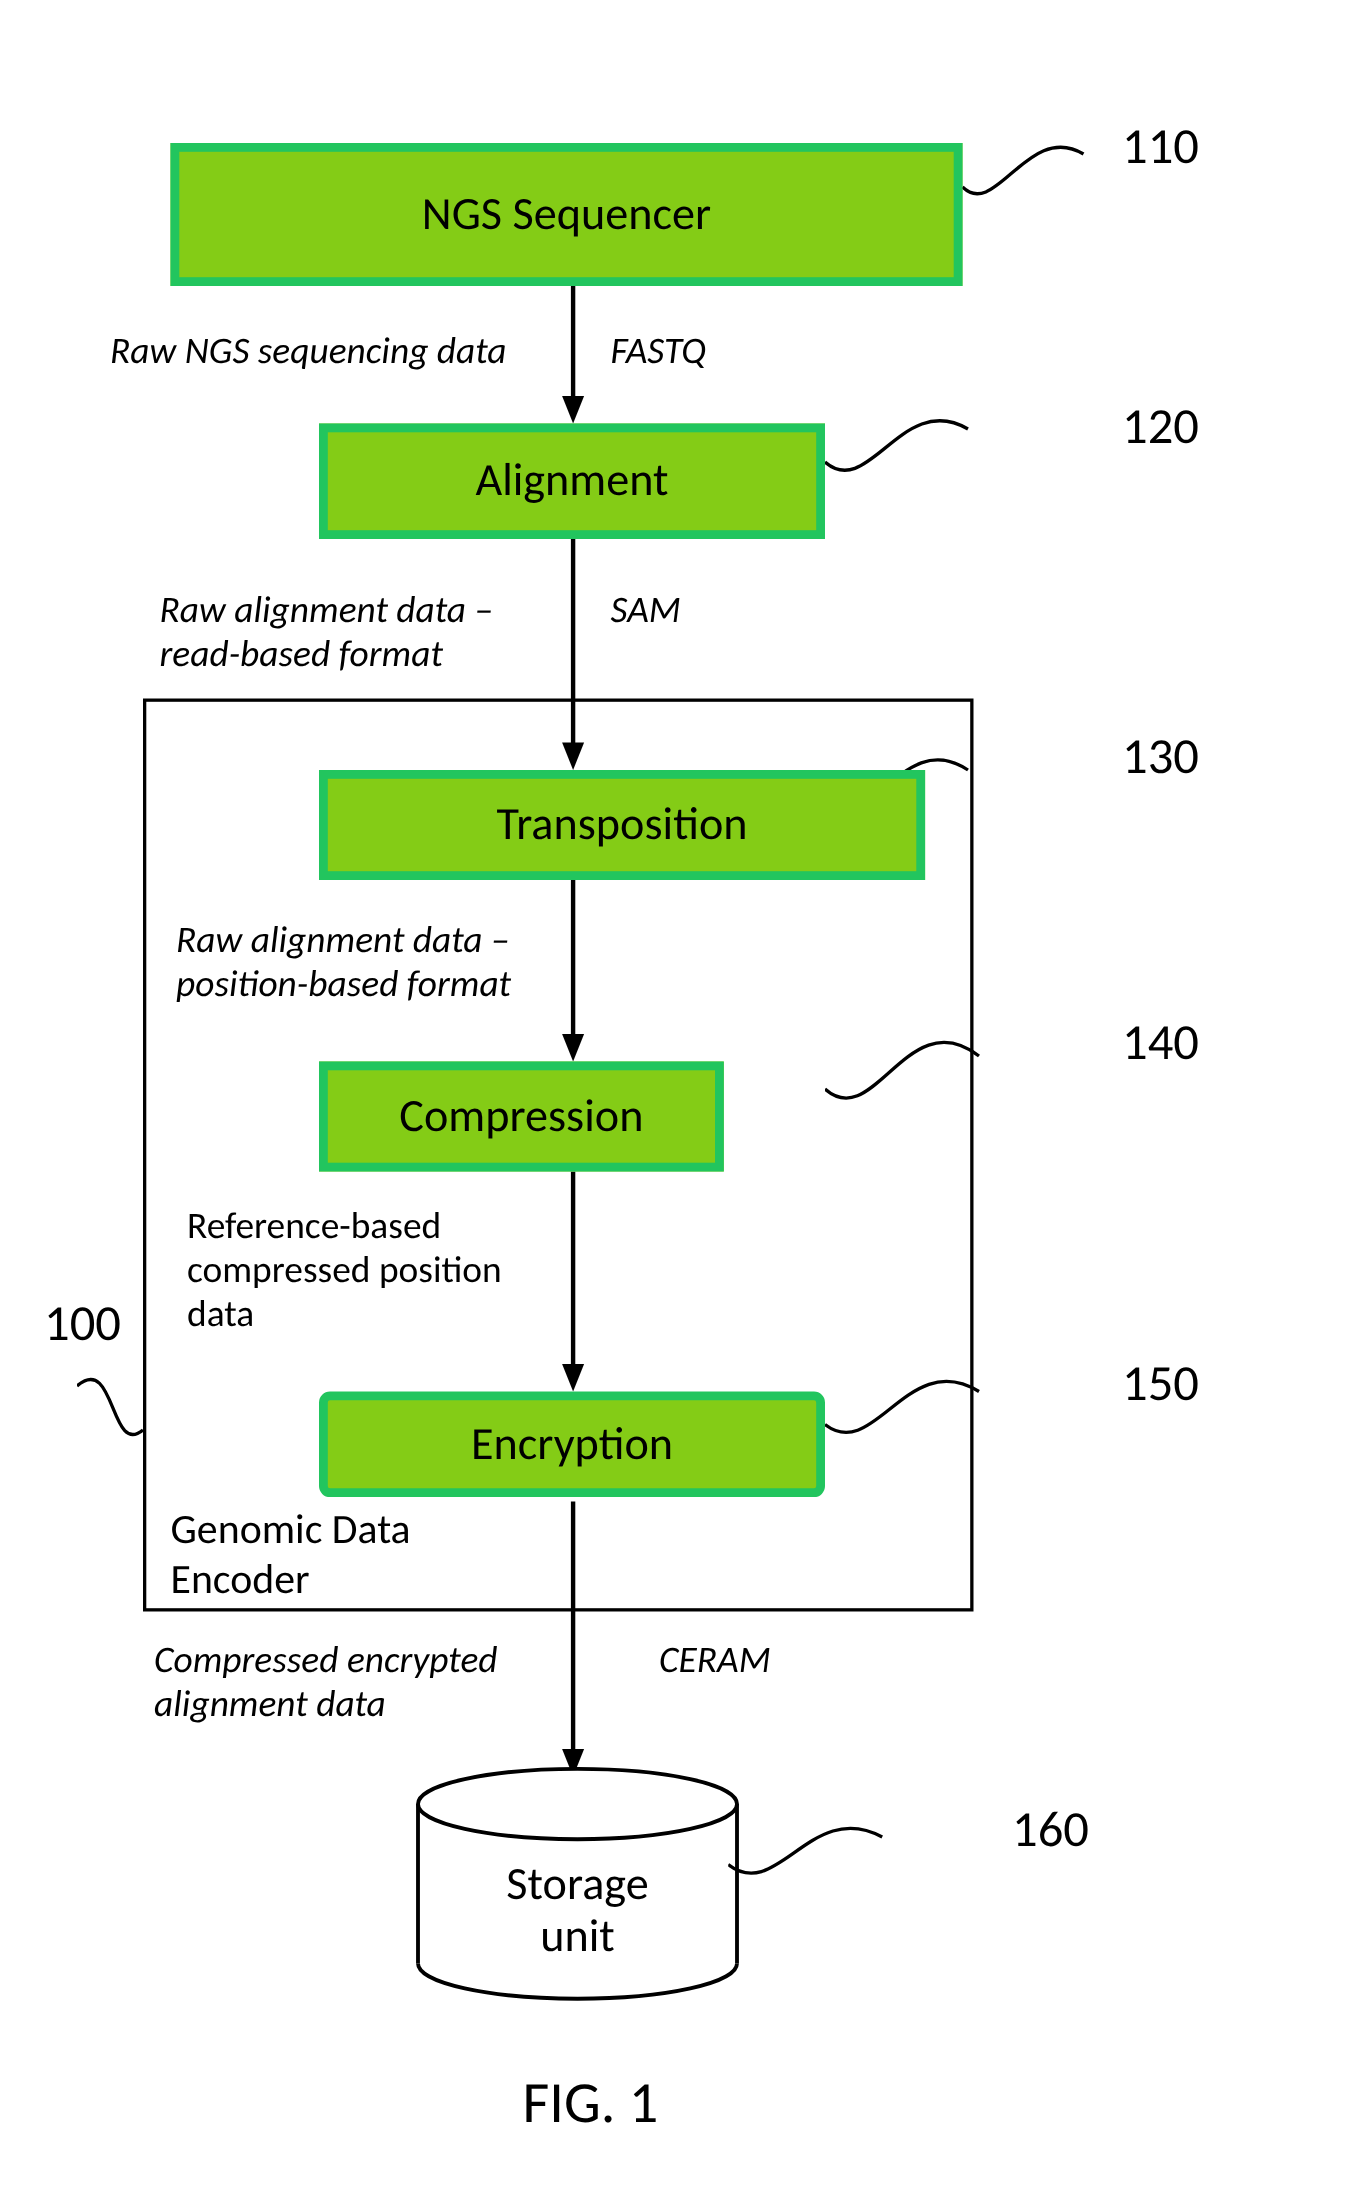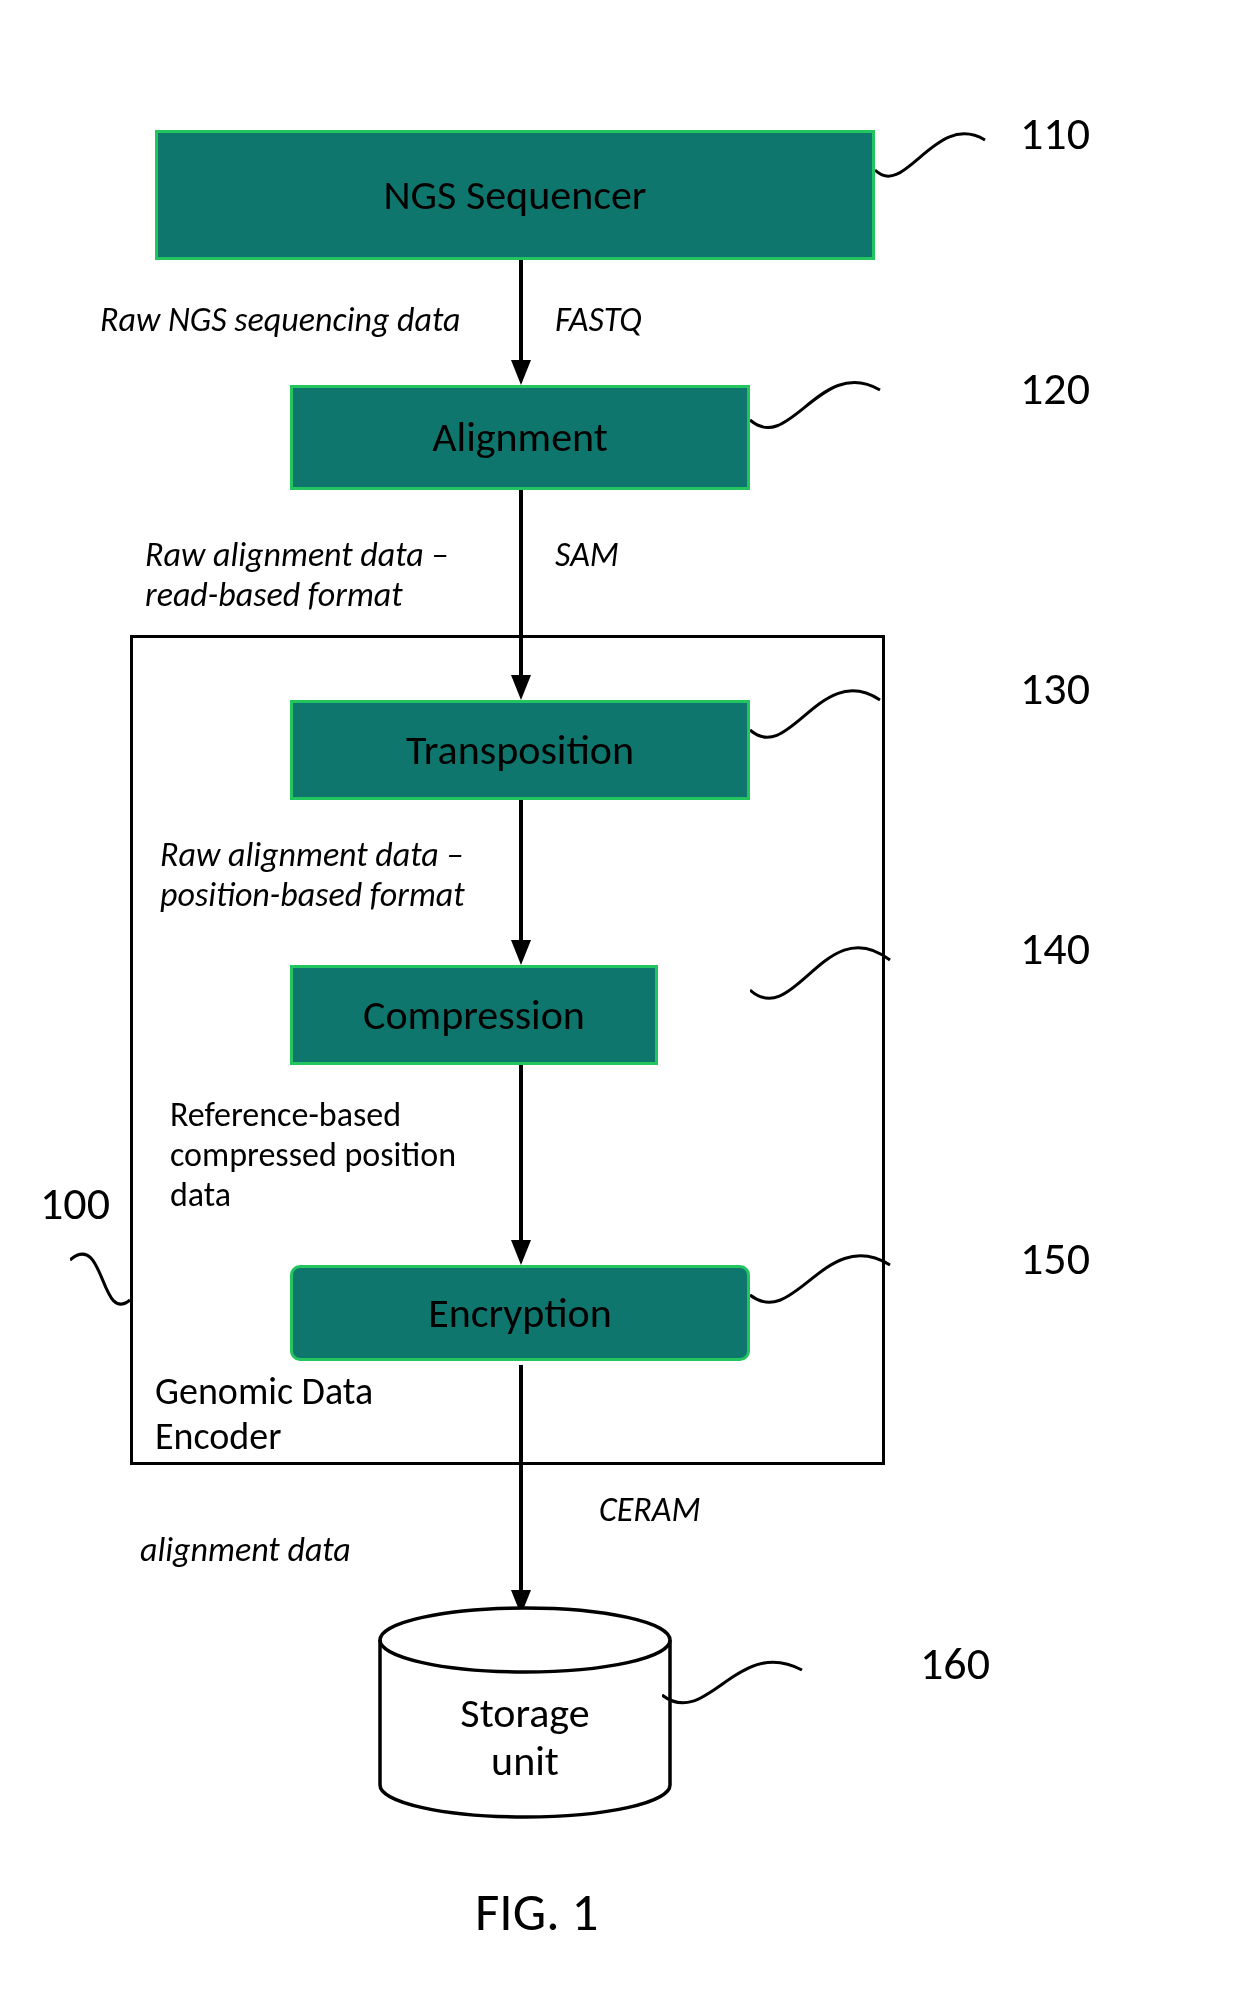--- a/index.html
+++ b/index.html
@@ -9,22 +9,22 @@
   }
   .page {
     position: relative;
     width: 1240px;
     height: 2005px;
     font-family: Calibri, "Segoe UI", Arial, sans-serif;
     color: #000;
   }
   .box {
     position: absolute;
-    border: 3px solid #22c55e;
-    background: #0f766e;
+    border: 8px solid #22c55e;
+    background: #84cc16;
     display: flex;
     align-items: center;
     justify-content: center;
     text-align: center;
     box-sizing: border-box;
   }
   .container-box {
     position: absolute;
     border: 3px solid #000;
     background: transparent;
@@ -100,21 +100,21 @@
 <svg class="arrow" style="left:511px; top:490px;" width="20" height="210">
   <line x1="10" y1="0" x2="10" y2="195" stroke="#000" stroke-width="4"></line>
   <polygon points="10,210 0,185 20,185" fill="#000"></polygon>
 </svg>
 <div class="label italic" style="left:145px; top:535px;">Raw alignment data –</div>
 <div class="label italic" style="left:145px; top:575px;">read-based format</div>
 <div class="label italic" style="left:555px; top:535px;">SAM</div>
 
 <div class="container-box" style="left:130px; top:635px; width:755px; height:830px;"></div>
 
-<div class="box" style="left:290px; top:700px; width:460px; height:100px; z-index:2;">
+<div class="box" style="left:290px; top:700px; width:551px; height:100px; z-index:2;">
   <span class="box-label">Transposition</span>
 </div>
 <svg class="tilde" style="left:750px; top:665px;" width="160" height="90">
   <path d="M0,65 C40,100 70,-5 130,35"></path>
 </svg>
 <div class="num" style="left:1020px; top:660px;">130</div>
 
 <svg class="arrow" style="left:511px; top:800px;" width="20" height="165">
   <line x1="10" y1="0" x2="10" y2="150" stroke="#000" stroke-width="4"></line>
   <polygon points="10,165 0,140 20,140" fill="#000"></polygon>
@@ -151,20 +151,21 @@
 
 <svg class="tilde" style="left:70px; top:1225px;" width="90" height="90">
   <path d="M60,75 C30,100 35,5 0,35"></path>
 </svg>
 <div class="num" style="left:40px; top:1175px;">100</div>
 
 <svg class="arrow" style="left:511px; top:1365px;" width="20" height="250">
   <line x1="10" y1="0" x2="10" y2="235" stroke="#000" stroke-width="4"></line>
   <polygon points="10,250 0,225 20,225" fill="#000"></polygon>
 </svg>
+<div class="label italic" style="left:140px; top:1490px;">Compressed encrypted</div>
 <div class="label italic" style="left:140px; top:1530px;">alignment data</div>
 <div class="label italic" style="left:555px; top:1490px;margin-left:44px;">CERAM</div>
 
 <svg class="cyl" style="left:375px; top:1600px;" width="300" height="230">
   <ellipse cx="150" cy="40" rx="145" ry="32" fill="#fff" stroke="#000" stroke-width="3.5"></ellipse>
   <path d="M5,40 L5,185" stroke="#000" stroke-width="3.5" fill="none"></path>
   <path d="M295,40 L295,185" stroke="#000" stroke-width="3.5" fill="none"></path>
   <path d="M5,185 A145,32 0 0 0 295,185" stroke="#000" stroke-width="3.5" fill="none"></path>
 </svg>
 <div class="cyl-label" style="left:395px; top:1690px;">Storage</div>

